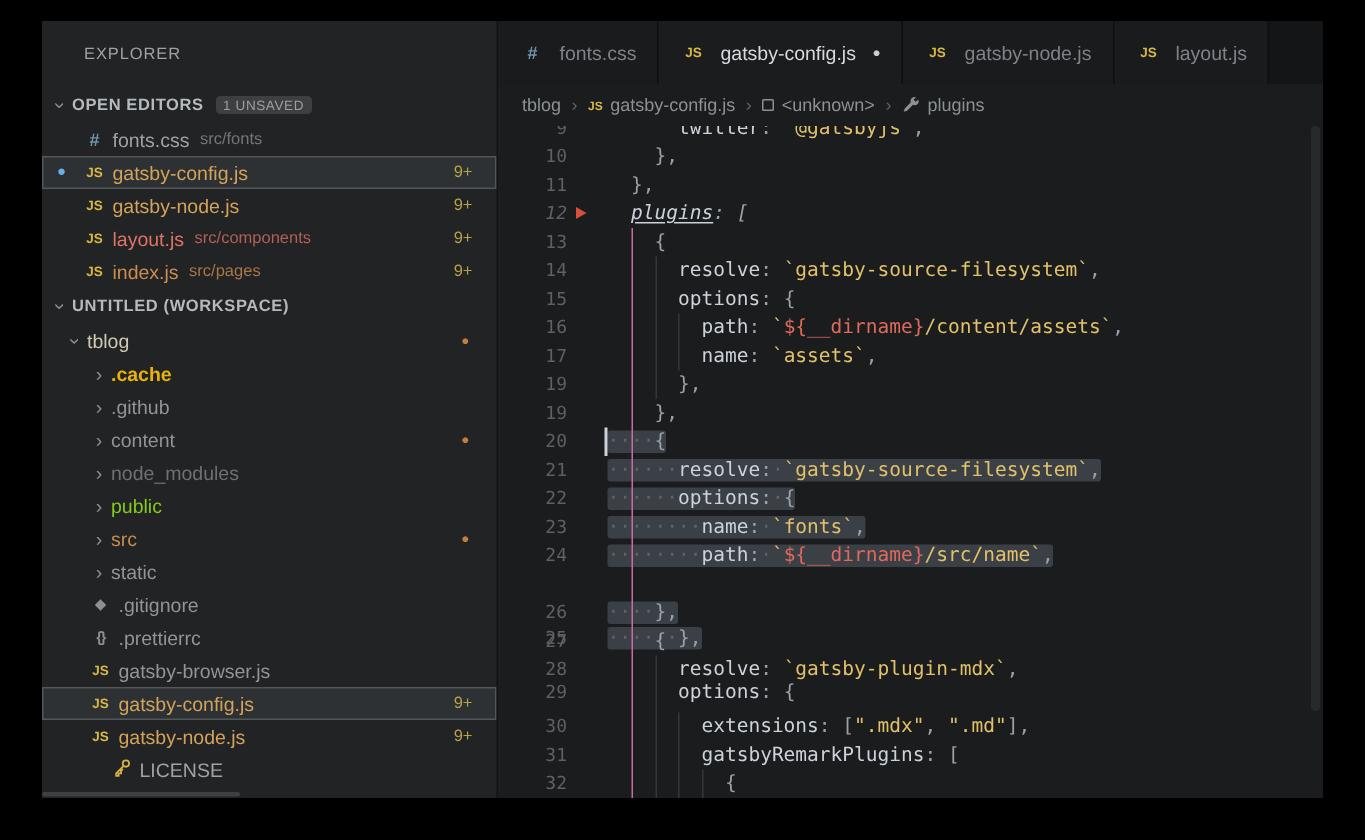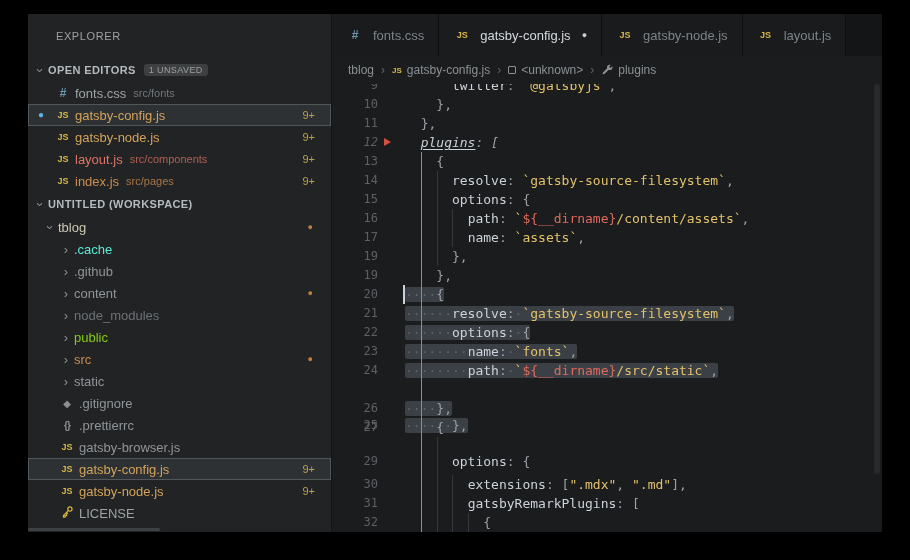--- a/index.html
+++ b/index.html
@@ -115,21 +115,21 @@
       <span>UNTITLED (WORKSPACE)</span>
     </div>
     <div id="file-tree">
         <div class="row ft" style="padding-left: 14px;">
           <span class="chev down"><span class="g">›</span></span>
           <span class="fname" style="color: rgb(206, 201, 178);">tblog</span>
           <span class="gitdot">●</span>
         </div>
         <div class="row ft" style="padding-left: 30px;">
           <span class="chev"><span class="g">›</span></span>
-          <span class="fname" style="color: #5eead4;">.cache</span>
+          <span class="fname" style="color: #eab308; font-weight: bold;">.cache</span>
         </div>
         <div class="row ft" style="padding-left: 30px;">
           <span class="chev"><span class="g">›</span></span>
           <span class="fname" style="color: rgb(143, 149, 153);">.github</span>
         </div>
         <div class="row ft" style="padding-left: 30px;">
           <span class="chev"><span class="g">›</span></span>
           <span class="fname" style="color: rgb(143, 149, 153);">content</span>
           <span class="gitdot">●</span>
         </div>
@@ -165,21 +165,21 @@
         <div class="row ft focused" style="padding-left: 30px;">
           <span class="ficon ic-js">JS</span>
           <span class="fname" style="color: rgb(211, 163, 91);">gatsby-config.js</span>
           <span class="badge9">9+</span>
         </div>
         <div class="row ft" style="padding-left: 30px;">
           <span class="ficon ic-js">JS</span>
           <span class="fname" style="color: rgb(211, 163, 91);">gatsby-node.js</span>
           <span class="badge9">9+</span>
         </div>
-        <div class="row ft" style="padding-left: 30px;">
+        <div class="row ft" style="padding-left: 44px;">
           <span class="ficon"><svg width="13" height="13" viewBox="0 0 16 16">
               <circle cx="11" cy="5" r="2.6" fill="none" stroke="#d4b43c" stroke-width="1.5"></circle>
               <path d="M9 7 3 13v2h2v-2h2v-2l1.5-1.5" stroke="#d4b43c" stroke-width="1.5" fill="none"></path>
             </svg></span>
           <span class="fname" style="color: rgb(157, 163, 166);">LICENSE</span>
         </div>
       </div>
 
     <div class="sb-hscroll"></div>
   </aside>
@@ -240,24 +240,25 @@
         <div class="cl" style="top: 87px;"><span class="ln">14</span><span class="ct"><span class="tok-sp">      </span><span class="tok-k">resolve</span><span class="tok-p">: </span><span class="tok-s">`gatsby-source-filesystem`</span><span class="tok-p">,</span></span></div>
         <div class="cl" style="top: 106px;"><span class="ln">15</span><span class="ct"><span class="tok-sp">      </span><span class="tok-k">options</span><span class="tok-p">: {</span></span></div>
         <div class="cl" style="top: 125px;"><span class="ln">16</span><span class="ct"><span class="tok-sp">        </span><span class="tok-k">path</span><span class="tok-p">: </span><span class="tok-s">`</span><span class="tok-i">${__dirname}</span><span class="tok-s">/content/assets`</span><span class="tok-p">,</span></span></div>
         <div class="cl" style="top: 144px;"><span class="ln">17</span><span class="ct"><span class="tok-sp">        </span><span class="tok-k">name</span><span class="tok-p">: </span><span class="tok-s">`assets`</span><span class="tok-p">,</span></span></div>
         <div class="cl" style="top: 163px;"><span class="ln">19</span><span class="ct"><span class="tok-sp">      </span><span class="tok-p">},</span></span></div>
         <div class="cl" style="top: 182px;"><span class="ln">19</span><span class="ct"><span class="tok-sp">    </span><span class="tok-p">},</span></span></div>
         <div class="cl" style="top: 201px;"><span class="ln">20</span><span class="ct"><span class="sel-bg"><span class="tok-w">····</span><span class="tok-p">{</span></span></span></div>
         <div class="cl" style="top: 220px;"><span class="ln">21</span><span class="ct"><span class="sel-bg"><span class="tok-w">······</span><span class="tok-k">resolve</span><span class="tok-p">:</span><span class="tok-w">·</span><span class="tok-s">`gatsby-source-filesystem`</span><span class="tok-p">,</span></span></span></div>
         <div class="cl" style="top: 239px;"><span class="ln">22</span><span class="ct"><span class="sel-bg"><span class="tok-w">······</span><span class="tok-k">options</span><span class="tok-p">:</span><span class="tok-w">·</span><span class="tok-p">{</span></span></span></div>
         <div class="cl" style="top: 258px;"><span class="ln">23</span><span class="ct"><span class="sel-bg"><span class="tok-w">········</span><span class="tok-k">name</span><span class="tok-p">:</span><span class="tok-w">·</span><span class="tok-s">`fonts`</span><span class="tok-p">,</span></span></span></div>
-        <div class="cl" style="top: 277px;"><span class="ln">24</span><span class="ct"><span class="sel-bg"><span class="tok-w">········</span><span class="tok-k">path</span><span class="tok-p">:</span><span class="tok-w">·</span><span class="tok-s">`</span><span class="tok-i">${__dirname}</span><span class="tok-s">/src/static`</span><span class="tok-p">,</span></span></span></div>
+        <div class="cl" style="top: 277px;"><span class="ln">24</span><span class="ct"><span class="sel-bg"><span class="tok-w">········</span><span class="tok-k">path</span><span class="tok-p">:</span><span class="tok-w">·</span><span class="tok-s">`</span><span class="tok-i">${__dirname}</span><span class="tok-s">/src/name`</span><span class="tok-p">,</span></span></span></div>
         <div class="cl" style="top: 296px; margin-top: 36px;"><span class="ln">25</span><span class="ct"><span class="sel-bg"><span class="tok-w">······</span><span class="tok-p">},</span></span></span></div>
         <div class="cl" style="top: 315px;"><span class="ln">26</span><span class="ct"><span class="sel-bg"><span class="tok-w">····</span><span class="tok-p">},</span></span></span></div>
         <div class="cl" style="top: 334px;"><span class="ln">27</span><span class="ct"><span class="tok-sp">    </span><span class="tok-p">{</span></span></div>
+        <div class="cl" style="top: 353px;"><span class="ln">28</span><span class="ct"><span class="tok-sp">      </span><span class="tok-k">resolve</span><span class="tok-p">: </span><span class="tok-s">`gatsby-plugin-mdx`</span><span class="tok-p">,</span></span></div>
         <div class="cl" style="top: 368px;"><span class="ln">29</span><span class="ct"><span class="tok-sp">      </span><span class="tok-k">options</span><span class="tok-p">: {</span></span></div>
         <div class="cl" style="top: 391px;"><span class="ln">30</span><span class="ct"><span class="tok-sp">        </span><span class="tok-k">extensions</span><span class="tok-p">: [</span><span class="tok-s">".mdx"</span><span class="tok-p">, </span><span class="tok-s">".md"</span><span class="tok-p">],</span></span></div>
         <div class="cl" style="top: 410px;"><span class="ln">31</span><span class="ct"><span class="tok-sp">        </span><span class="tok-k">gatsbyRemarkPlugins</span><span class="tok-p">: [</span></span></div>
         <div class="cl" style="top: 429px;"><span class="ln">32</span><span class="ct"><span class="tok-sp">          </span><span class="tok-p">{</span></span></div>
         <div class="guide pink" style="left: 89px; top: 68px; height: 380px;"></div>
         <div class="guide" style="left: 105px; top: 87px; height: 95px;"></div>
         <div class="guide" style="left: 120px; top: 125px; height: 38px;"></div>
         <div class="guide" style="left: 105px; top: 353px; height: 95px;"></div>
         <div class="guide" style="left: 120px; top: 391px; height: 57px;"></div>
         <div class="guide" style="left: 136px; top: 429px; height: 19px;"></div>

